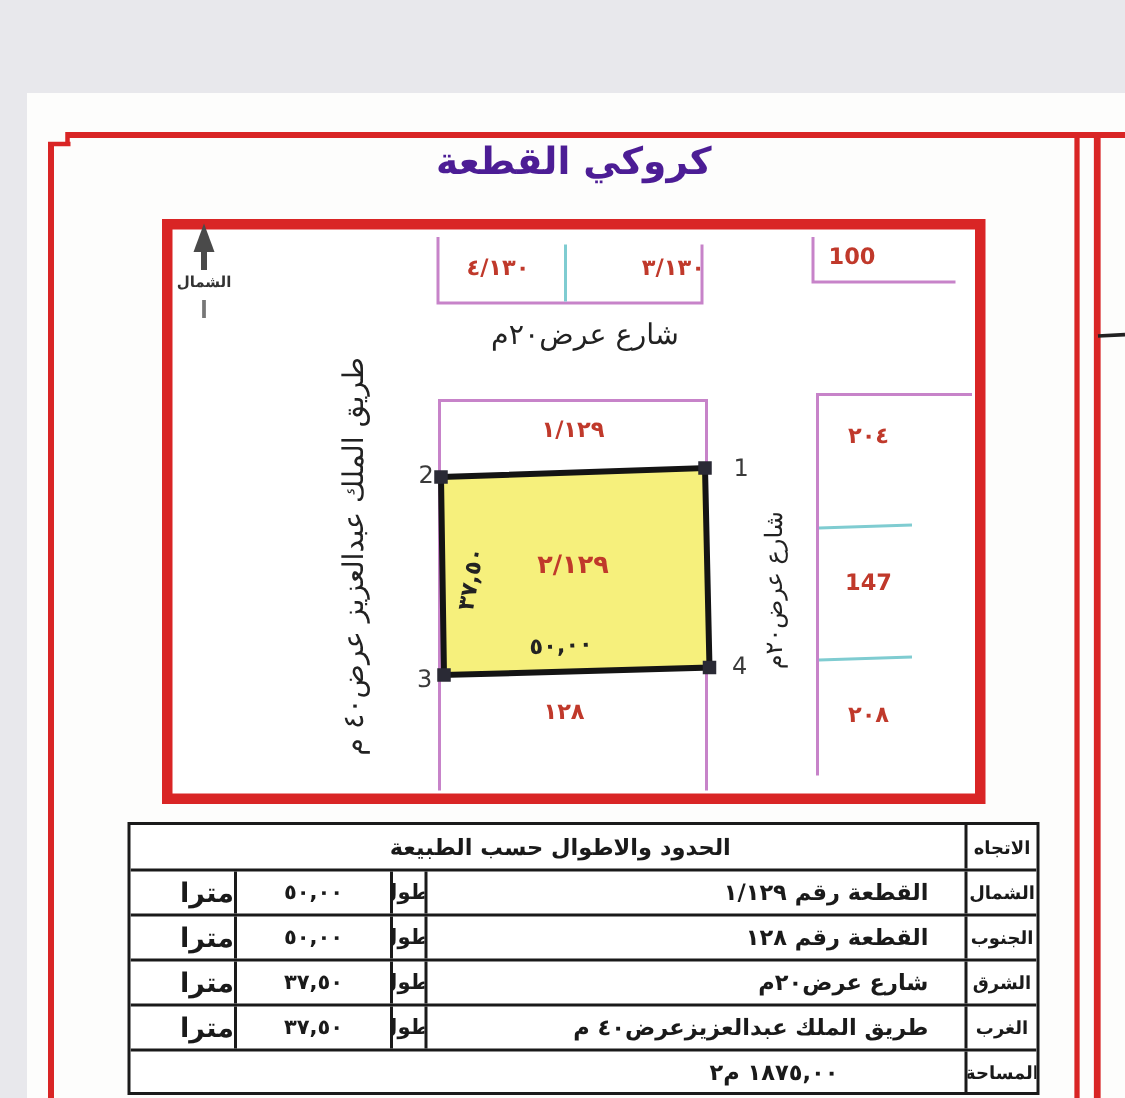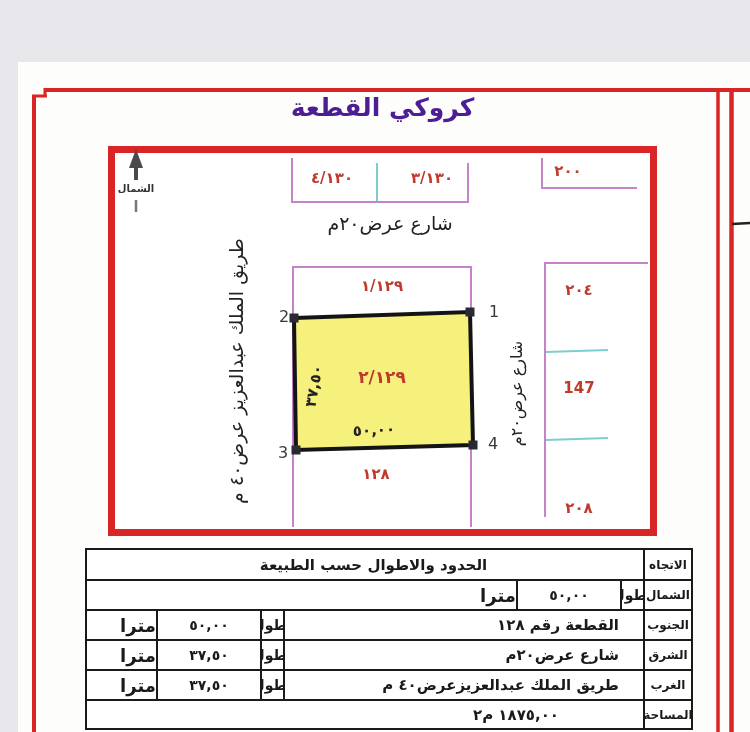--- a/index.html
+++ b/index.html
@@ -96,30 +96,30 @@
   </g>
 
   <line x1="732" y1="224" x2="750" y2="223" stroke="#222" stroke-width="2.5"></line>
 </svg>
 
 <div class="lbl title">كروكي القطعة</div>
 
 <div class="lbl north-lbl" style="left:112px;top:183px;width:48px;">الشمال</div>
 
 <div class="lbl red-lbl" style="left:296px;top:169px;width:72px;">٤/١٣٠</div>
-<div class="lbl red-lbl" style="left:394px;top:169px;width:76px;">٣/١٣٠</div>
-<div class="lbl red-lbl" style="left:540px;top:162px;width:56px;">٢٠٠</div>
+<div class="lbl red-lbl" style="left:394px;top:169px;width:76px;text-align:right;">٣/١٣٠</div>
+<div class="lbl red-lbl" style="left:540px;top:162px;width:56px;">100</div>
 
 <div class="lbl hand" style="left:285px;top:212px;width:210px;text-align:center;">شارع عرض٢٠م</div>
 
 <div class="lbl red-lbl" style="left:344px;top:277px;width:76px;">١/١٢٩</div>
 
 <div class="lbl red-lbl" style="left:550px;top:281px;width:58px;">٢٠٤</div>
 <div class="lbl red-lbl" style="left:550px;top:379px;width:58px;">147</div>
-<div class="lbl red-lbl" style="left:550px;top:467px;width:58px;margin-top:32px;">٢٠٨</div>
+<div class="lbl red-lbl" style="left:550px;top:467px;width:58px;">٢٠٨</div>
 
 <div class="lbl plot-num" style="left:339px;top:367px;width:86px;">٢/١٢٩</div>
 <div class="lbl dim" style="left:334px;top:421px;width:80px;text-align:center;transform:rotate(-3deg);">٥٠,٠٠</div>
 <div class="lbl dim rot" style="left:276px;top:377px;width:76px;transform:rotate(-80deg);">٣٧,٥٠</div>
 
 <div class="lbl red-lbl" style="left:340px;top:465px;width:72px;">١٢٨</div>
 
 <div class="lbl hand rot" style="left:80px;top:360px;width:312px;font-size:19px;">طريق الملك عبدالعزيز عرض٤٠ م</div>
 <div class="lbl hand rot" style="left:446px;top:384px;width:140px;font-size:16px;">شارع عرض٢٠م</div>
 
@@ -129,20 +129,21 @@
 <div class="lbl corner-num" style="left:488px;top:434px;">4</div>
 
 <div class="btable">
   <div class="trow r-h">
     <div class="tcell c-dir">الاتجاه</div>
     <div class="tcell h-bound">الحدود والاطوال حسب الطبيعة</div>
   </div>
 
   <div class="trow r-d">
     <div class="tcell c-dir">الشمال</div>
+    <div class="tcell c-desc">القطعة رقم ١/١٢٩</div>
     <div class="tcell c-by">بطول</div>
     <div class="tcell c-val">٥٠,٠٠</div>
     <div class="tcell c-unit">مترا</div>
   </div>
 
   <div class="trow r-d">
     <div class="tcell c-dir">الجنوب</div>
     <div class="tcell c-desc">القطعة رقم ١٢٨</div>
     <div class="tcell c-by">بطول</div>
     <div class="tcell c-val">٥٠,٠٠</div>

